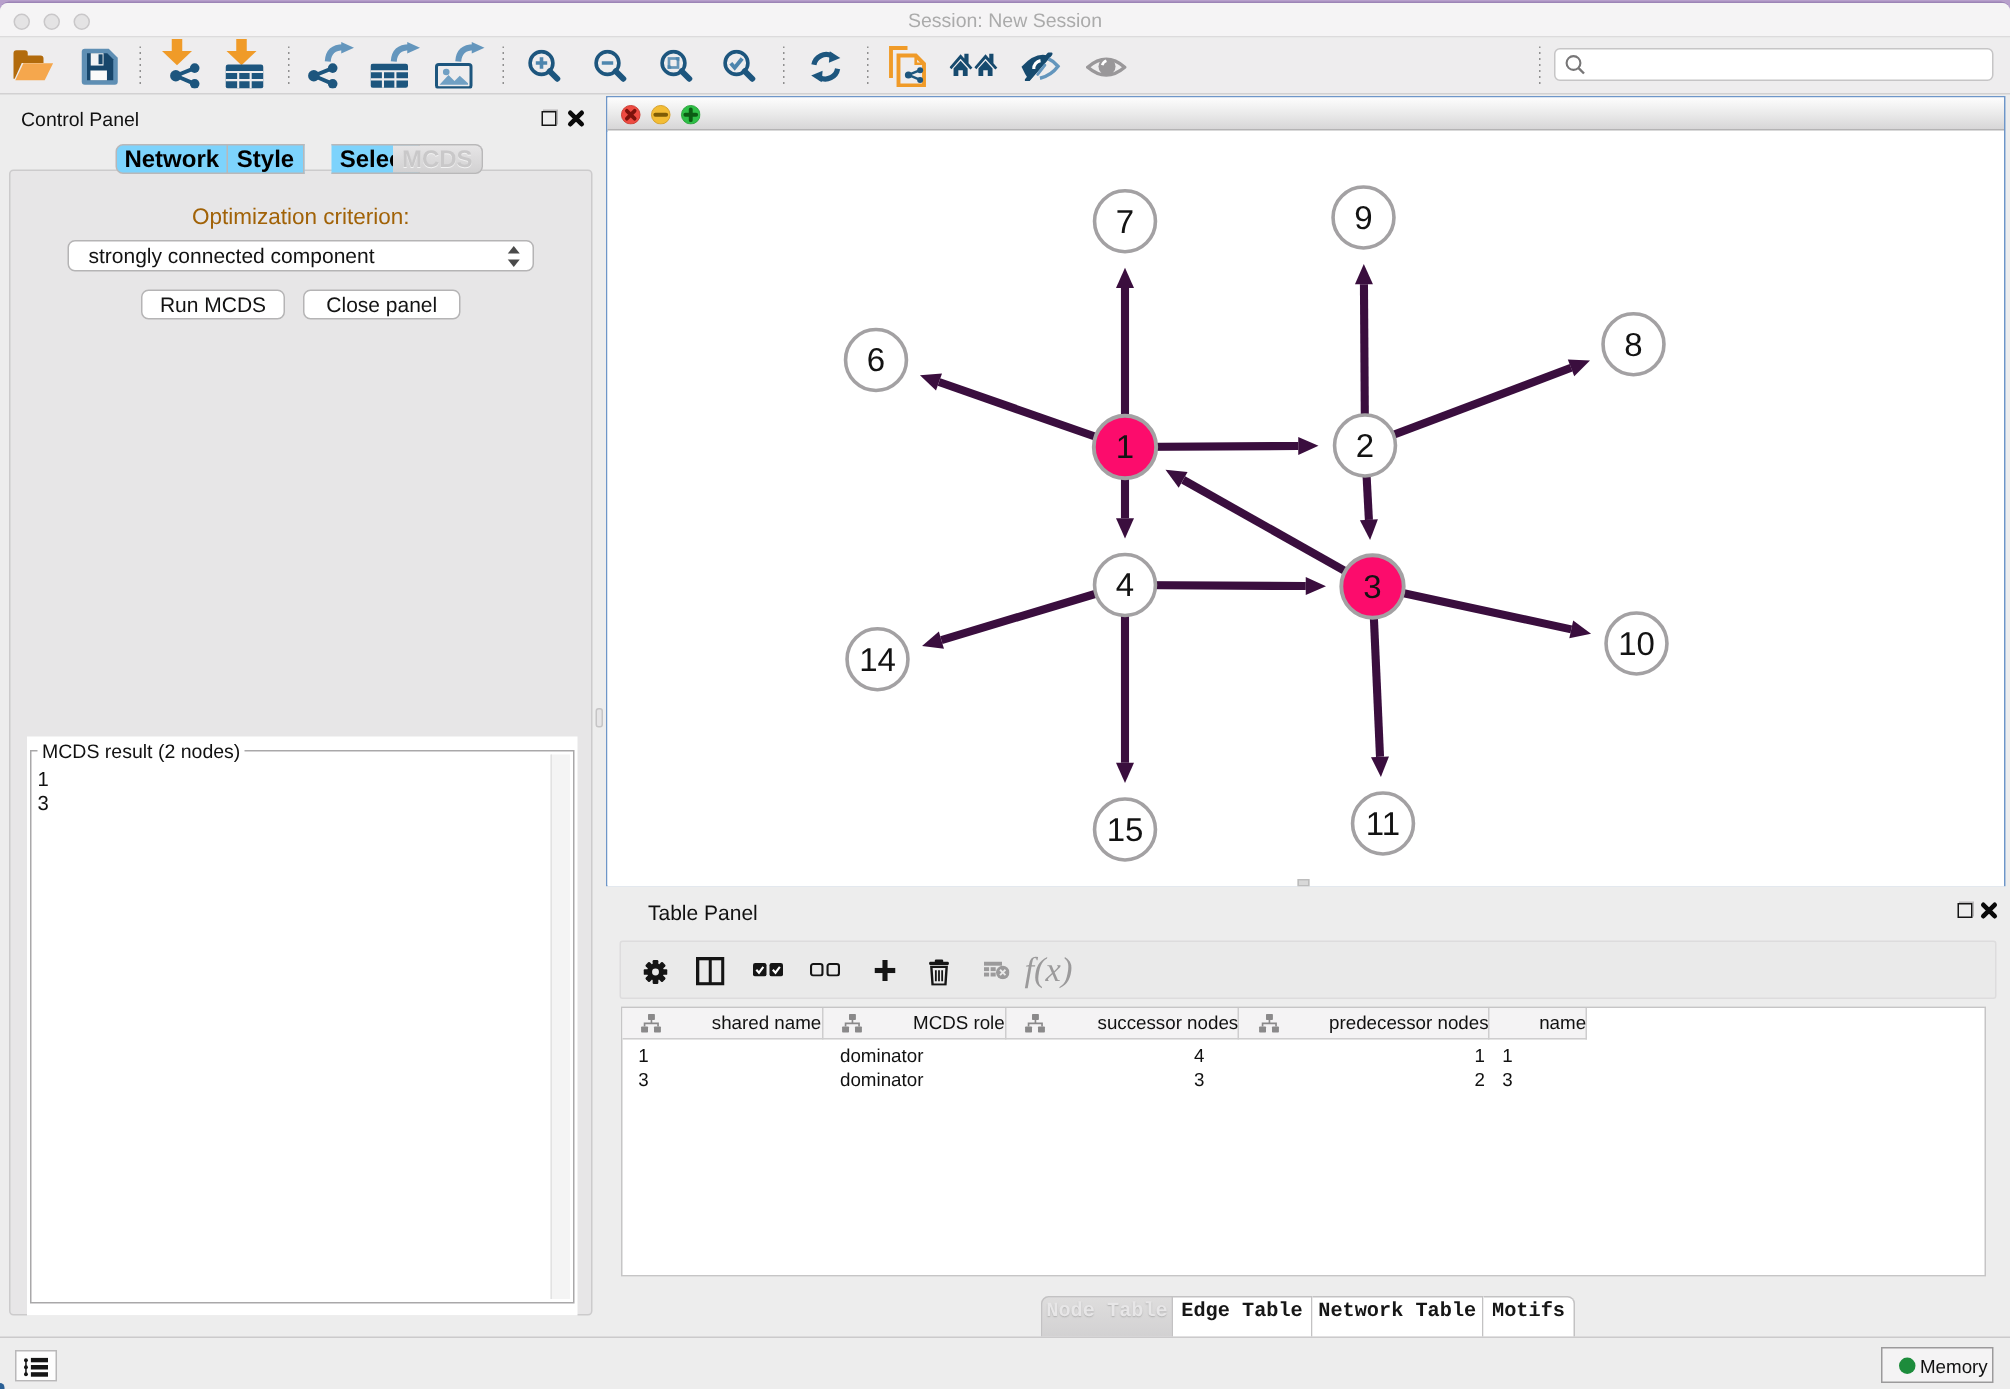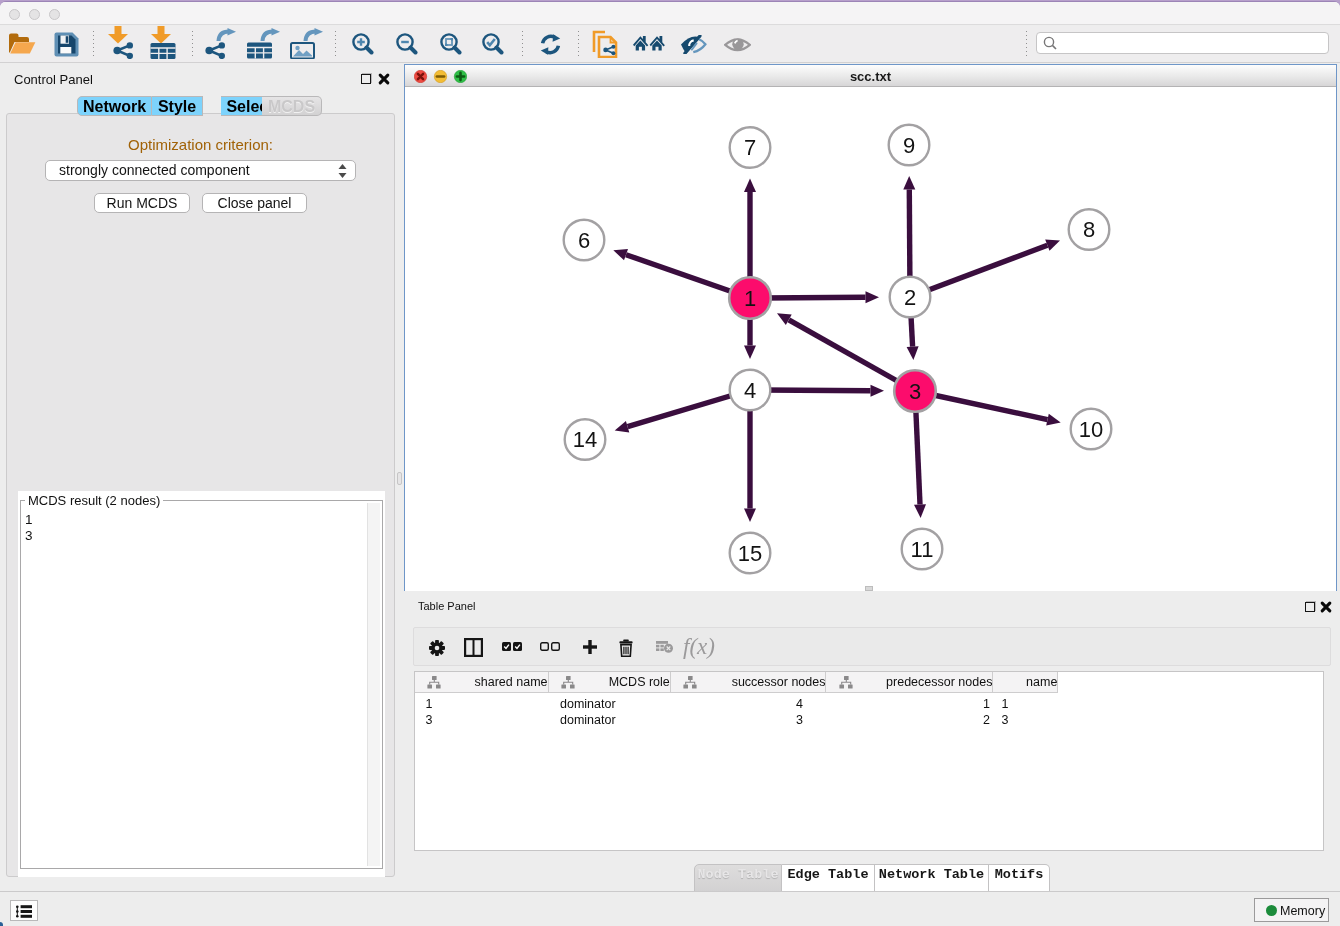--- a/index.html
+++ b/index.html
@@ -25,39 +25,40 @@
 #legend{position:absolute;left:4px;top:-8px;background:#fff;padding:0 3px;font-size:13px;color:#111;}
 #resulttext{position:absolute;left:4px;top:11px;font-size:13.5px;color:#111;line-height:16px;}
 #vsb{position:absolute;right:2px;top:2px;width:13px;height:363px;background:#f4f4f4;border-left:1px solid #e2e2e2;}
 
 #netframe{left:404px;top:64px;width:933px;height:527px;background:#fff;border:1px solid #6e96c8;}
 #nettitle{position:absolute;left:0;top:0;width:100%;height:22px;background:linear-gradient(#fdfdfd,#e9e9e9 55%,#d7d6d7);border-bottom:1px solid #b4b3b4;}
 #netname{position:absolute;top:4px;left:0;width:100%;text-align:center;font-size:13px;font-weight:700;color:#1a1a1a;}
 #graphbox{position:absolute;left:0px;top:23px;width:931px;height:503px;background:#fff;}
 
 #tpanel{left:404px;top:591px;width:936px;height:300px;background:#ededed;}
-#tptitle{position:absolute;left:14px;top:9px;font-size:11px;color:#111;text-align:right;}
+#tptitle{position:absolute;left:28px;top:9px;font-size:14px;color:#111;text-align:right;}
 #tptools{position:absolute;left:9px;top:36px;width:918px;height:39px;background:#eaeaea;border:1px solid #dddcdd;border-radius:2px;}
 #ttable{position:absolute;left:10px;top:80px;width:910px;height:180px;background:#fff;border:1px solid #c6c5c6;}
 #thead{position:absolute;left:0;top:0;width:643px;height:21px;background:#f4f3f4;border-bottom:1px solid #cecdce;}
 .hcell{position:absolute;top:0;height:21px;border-right:1px solid #cecdce;font-size:12.5px;color:#111;text-align:right;line-height:21px;}
 .trow{position:absolute;font-size:12.5px;color:#111;height:16px;line-height:16px;}
 .btab{position:absolute;top:0;height:33px;background:#fff;border:1px solid #c3c2c3;text-align:center;line-height:20px;color:#161616;font-family:Liberation Mono, monospace;}
 
 #statusbar{left:0;top:891px;width:1340px;height:35px;background:#ededed;border-top:1px solid #cbcacb;}
 #listbtn{position:absolute;left:10px;top:8px;width:28px;height:21px;background:#fdfdfd;border:1px solid #b9b8b9;}
 #membtn{position:absolute;left:1254px;top:6px;width:75px;height:24px;background:#f4f3f4;border:1px solid #9b9a9b;font-size:13px;color:#111;}
 </style>
 </head>
 <body>
 <div id="win" class="abs"></div>
 <div id="titlebar" class="abs">
   <div class="tl" style="left:9px;"></div>
   <div class="tl" style="left:29px;"></div>
   <div class="tl" style="left:49px;"></div>
+  <div id="wtitle">Session: New Session</div>
 </div>
 <div id="toolbar" class="abs">
   <div class="sep" style="left:93px;"></div>
     <div class="sep" style="left:192px;"></div>
     <div class="sep" style="left:335px;"></div>
     <div class="sep" style="left:522px;"></div>
     <div class="sep" style="left:578px;"></div>
     <div class="sep" style="left:1026px;"></div>
     <svg style="position:absolute;left:8px;top:6px;" width="28" height="23" viewBox="0 0 28 23">
       <path d="M1 20.5 V3.5 Q1 1.5 3 1.5 H8.5 Q10.5 1.5 10.5 3.5 V5 H19 Q21 5 21 7 V10 H6.5 L1.8 20.5 Z" fill="#b26b0c"></path>
@@ -227,21 +228,20 @@
 <div id="netframe" class="abs">
   <div id="nettitle">
     <svg class="abs" style="left:9px;top:5px;" width="53" height="13" viewBox="0 0 53 13">
 <circle cx="6.5" cy="6.5" r="6.2" fill="#ee4b42" stroke="#c8382e" stroke-width="0.6"></circle>
 <path d="M3.9 3.9 L9.1 9.1 M9.1 3.9 L3.9 9.1" stroke="#7c120c" stroke-width="2.5" stroke-linecap="round"></path>
 <circle cx="26.5" cy="6.5" r="6.2" fill="#f3bd35" stroke="#d29c23" stroke-width="0.6"></circle>
 <path d="M22.9 6.5 H30.1" stroke="#7e5c05" stroke-width="2.6" stroke-linecap="round"></path>
 <circle cx="46.5" cy="6.5" r="6.2" fill="#2fbf47" stroke="#25a037" stroke-width="0.6"></circle>
 <path d="M46.5 2.9 V10.1 M42.9 6.5 H50.1" stroke="#0c5c14" stroke-width="2.6" stroke-linecap="round"></path>
 </svg>
-    <div id="netname">scc.txt</div>
   </div>
   <div id="graphbox"><svg width="931" height="503" viewBox="0 0 931 503">
         <line x1="345.0" y1="210.0" x2="345.0" y2="104.0" stroke="#3a0e3e" stroke-width="5.4"></line>
         <polygon points="345.0,90.5 351.0,104.0 339.0,104.0" fill="#3a0e3e"></polygon>
         <line x1="345.0" y1="210.0" x2="221.0" y2="166.7" stroke="#3a0e3e" stroke-width="5.4"></line>
         <polygon points="208.3,162.2 223.0,161.0 219.0,172.3" fill="#3a0e3e"></polygon>
         <line x1="345.0" y1="210.0" x2="460.5" y2="209.3" stroke="#3a0e3e" stroke-width="5.4"></line>
         <polygon points="474.0,209.2 460.5,215.3 460.5,203.3" fill="#3a0e3e"></polygon>
         <line x1="345.0" y1="210.0" x2="345.0" y2="257.5" stroke="#3a0e3e" stroke-width="5.4"></line>
         <polygon points="345.0,271.0 339.0,257.5 351.0,257.5" fill="#3a0e3e"></polygon>

